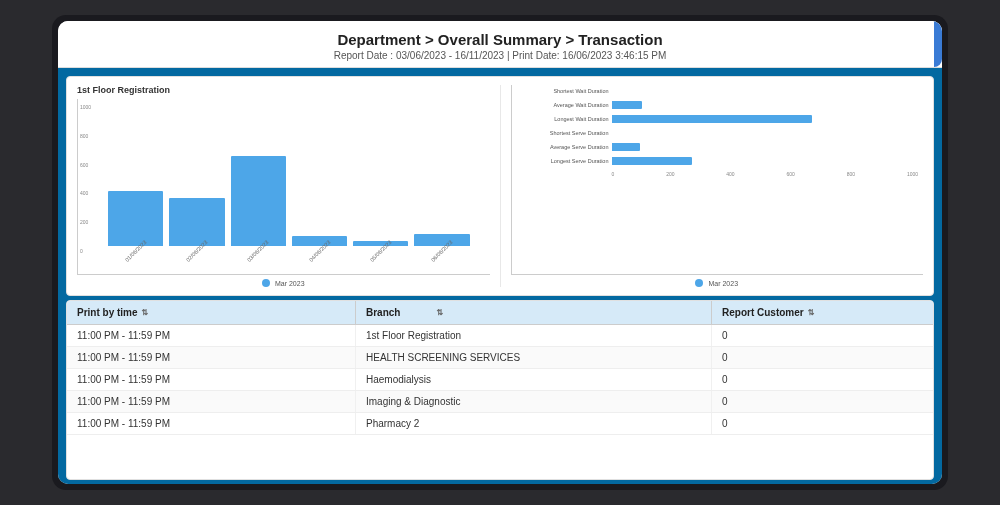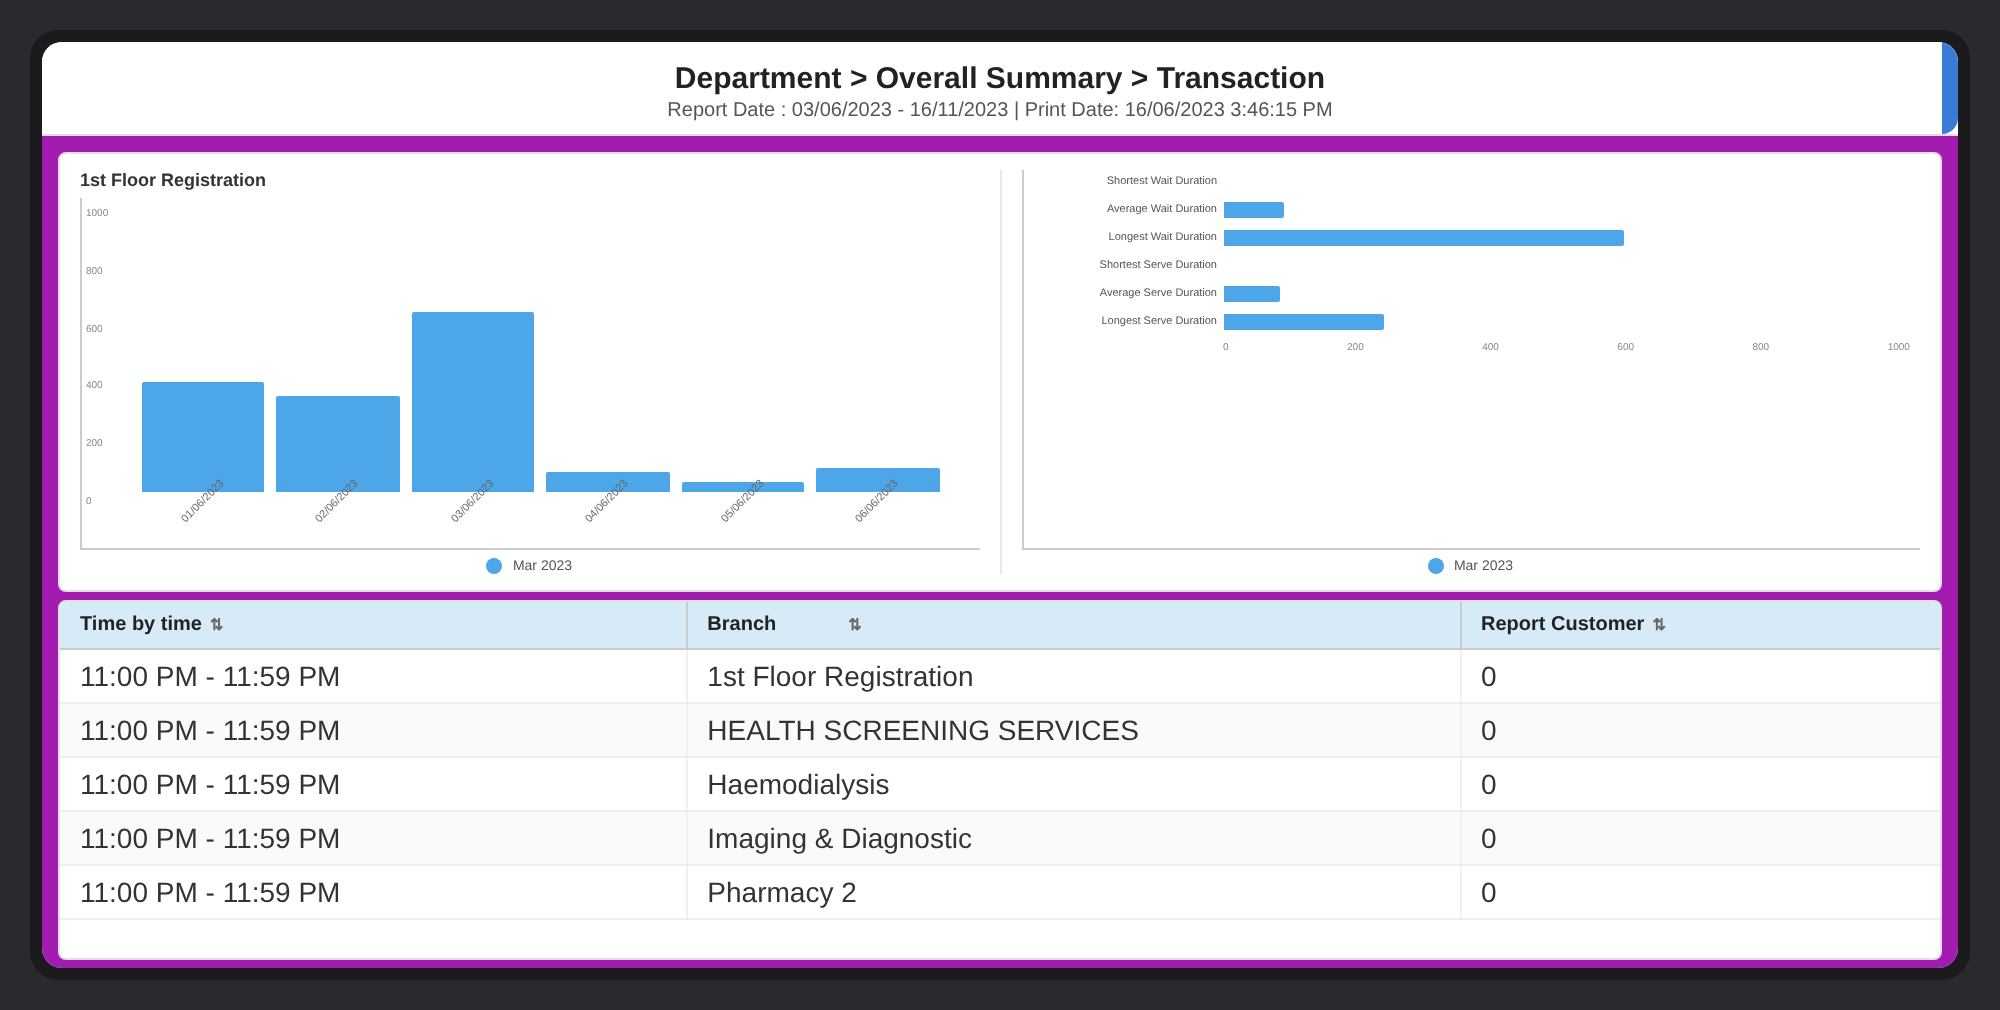--- a/index.html
+++ b/index.html
@@ -7,21 +7,21 @@
       background: #2a2a2e;
       display: flex;
       justify-content: center;
       align-items: center;
       width: 1000px;
       height: 505px;
       font-family: 'Segoe UI', Arial, sans-serif;
       overflow: hidden;
     }
     .device-frame {
-      width: 970px;
+      width: 896px;
       height: 475px;
       background: #1a1a1f;
       border-radius: 14px;
       padding: 6px;
       position: relative;
     }
     .screen {
       width: 100%;
       height: 100%;
       background: #f0f0f0;
@@ -80,21 +80,21 @@
       height: 100%;
       background: #3a7bd5;
       border-radius: 0 10px 10px 0;
     }
     
     .content {
       flex: 1;
       overflow: hidden;
       display: flex;
       flex-direction: column;
-      background: #a21caf;
+      background: #0369a1;
     }
     
     .charts-section {
       background: #fff;
       margin: 8px 8px 4px 8px;
       border: 1px solid #e0e0e0;
       border-radius: 4px;
       padding: 8px 10px;
       display: flex;
       gap: 10px;
@@ -253,21 +253,21 @@
       color: #666;
     }
     .table-body {}
     .table-row {
       display: flex;
       border-bottom: 1px solid #eee;
     }
     .table-row:nth-child(even) { background: #fafafa; }
     .td {
       padding: 5px 10px;
-      font-size: 14px;
+      font-size: 10px;
       color: #333;
     }
     .td-time { flex: 2; }
     .td-branch { flex: 2.5; border-left: 1px solid #f0f0f0; border-right: 1px solid #f0f0f0; }
     .td-total { flex: 1.5; }
   </style>
 </head>
 <body>
 
 <div class="device-frame">
@@ -367,21 +367,21 @@
           <div class="chart-legend">
             <div class="legend-dot"></div>
             <span class="legend-text">Mar 2023</span>
           </div>
         </div>
       </div>
 
       <div class="table-section">
         <div class="table-header-row">
           <div class="th th-time">
-            <span>Time by time</span>
+            <span>Print by time</span>
             <span class="sort-icon">⇅</span>
           </div>
           <div class="th th-branch">
             <span>Branch</span>
             <span class="sort-icon">⇅</span>
           </div>
           <div class="th th-total">
             <span>Report Customer</span>
             <span class="sort-icon">⇅</span>
           </div>

